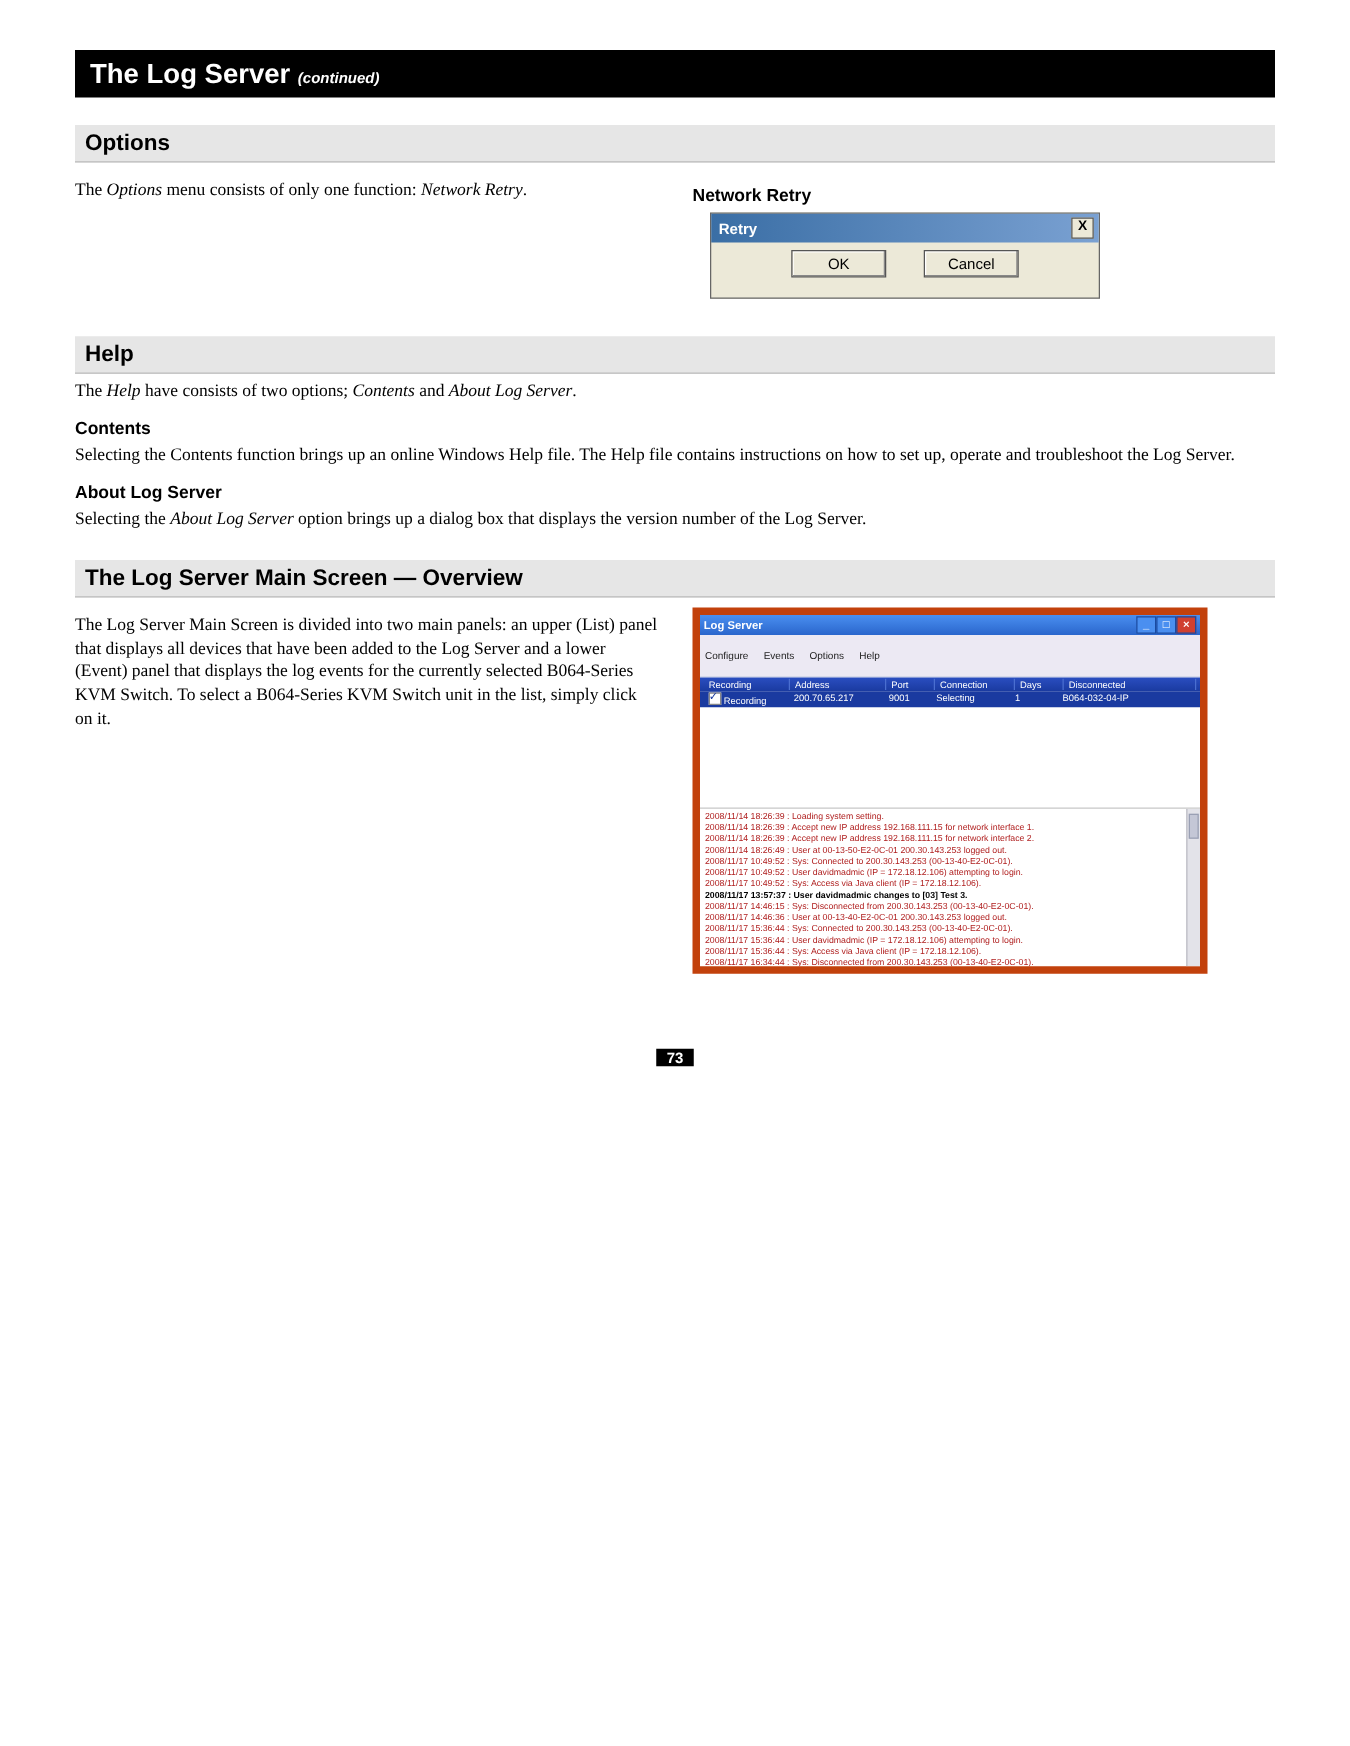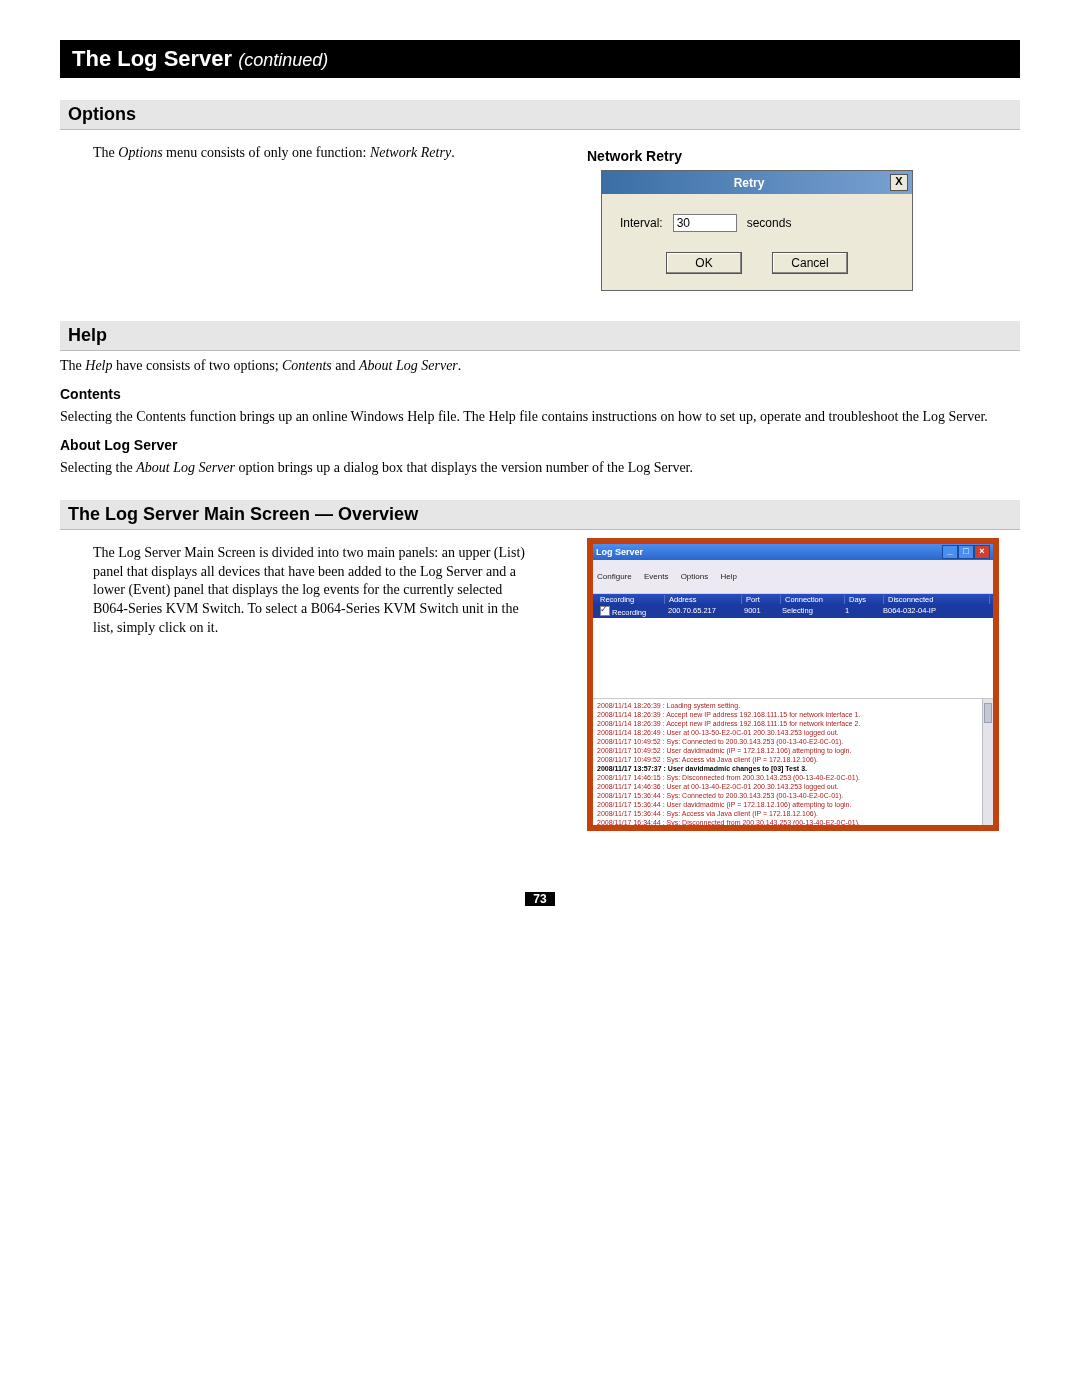--- a/index.html
+++ b/index.html
@@ -15,39 +15,39 @@
   .page-header {
     background: #000;
     color: #fff;
     padding: 6px 12px;
     font-family: Arial, Helvetica, sans-serif;
     font-size: 22px;
     font-weight: bold;
   }
   .page-header .cont {
     font-style: italic;
-    font-weight: normal;
-    font-size: 18px;
+    font-weight: bold;
+    font-size: 12px;
   }
   .section-header {
     background: #e6e6e6;
     border-bottom: 1px solid #bbb;
     padding: 4px 8px;
     font-family: Arial, Helvetica, sans-serif;
     font-weight: bold;
     font-size: 18px;
     margin-top: 22px;
   }
   p { margin: 6px 0 10px 0; line-height: 1.35; }
   .two-col {
     display: flex;
     gap: 28px;
     margin-top: 8px;
   }
-  .col { flex: 1; min-width: 0; margin-left: 33px; }
+  .col { flex: 1; min-width: 0; }
   .sub-head {
     font-family: Arial, Helvetica, sans-serif;
     font-weight: bold;
     font-size: 14px;
     margin-top: 10px;
     margin-bottom: 4px;
   }
   .italic { font-style: italic; }
 
   
@@ -60,21 +60,21 @@
     font-size: 12px;
   }
   .retry-title {
     display: flex;
     background: linear-gradient(to right, #3a6ea5, #7aa1d2);
     color: #fff;
     font-weight: bold;
     padding: 3px 4px 3px 6px;
     align-items: center;
   }
-  .retry-title-text { flex: 1; text-align: center; }
+  .retry-title-text { flex: 1; }
   .retry-close {
     background: #ece9d8;
     color: #000;
     border: 1px solid #555;
     width: 16px;
     height: 15px;
     line-height: 13px;
     text-align: center;
     font-weight: bold;
     font-size: 11px;
@@ -219,25 +219,20 @@
     </p>
   </div>
 
   <div class="col">
     <div class="sub-head">Network Retry</div>
 
     <div class="retry-dialog">
       <div class="retry-title">
         <span class="retry-title-text">Retry</span>
         <span class="retry-close">X</span>
-      </div>
-      <div class="retry-body">
-        <span>Interval:</span>
-        <input type="text" value="30" style="">
-        <span>seconds</span>
       </div>
       <div class="retry-buttons">
         <button>OK</button>
         <button>Cancel</button>
       </div>
     </div>
 
   </div>
 </div>
 

